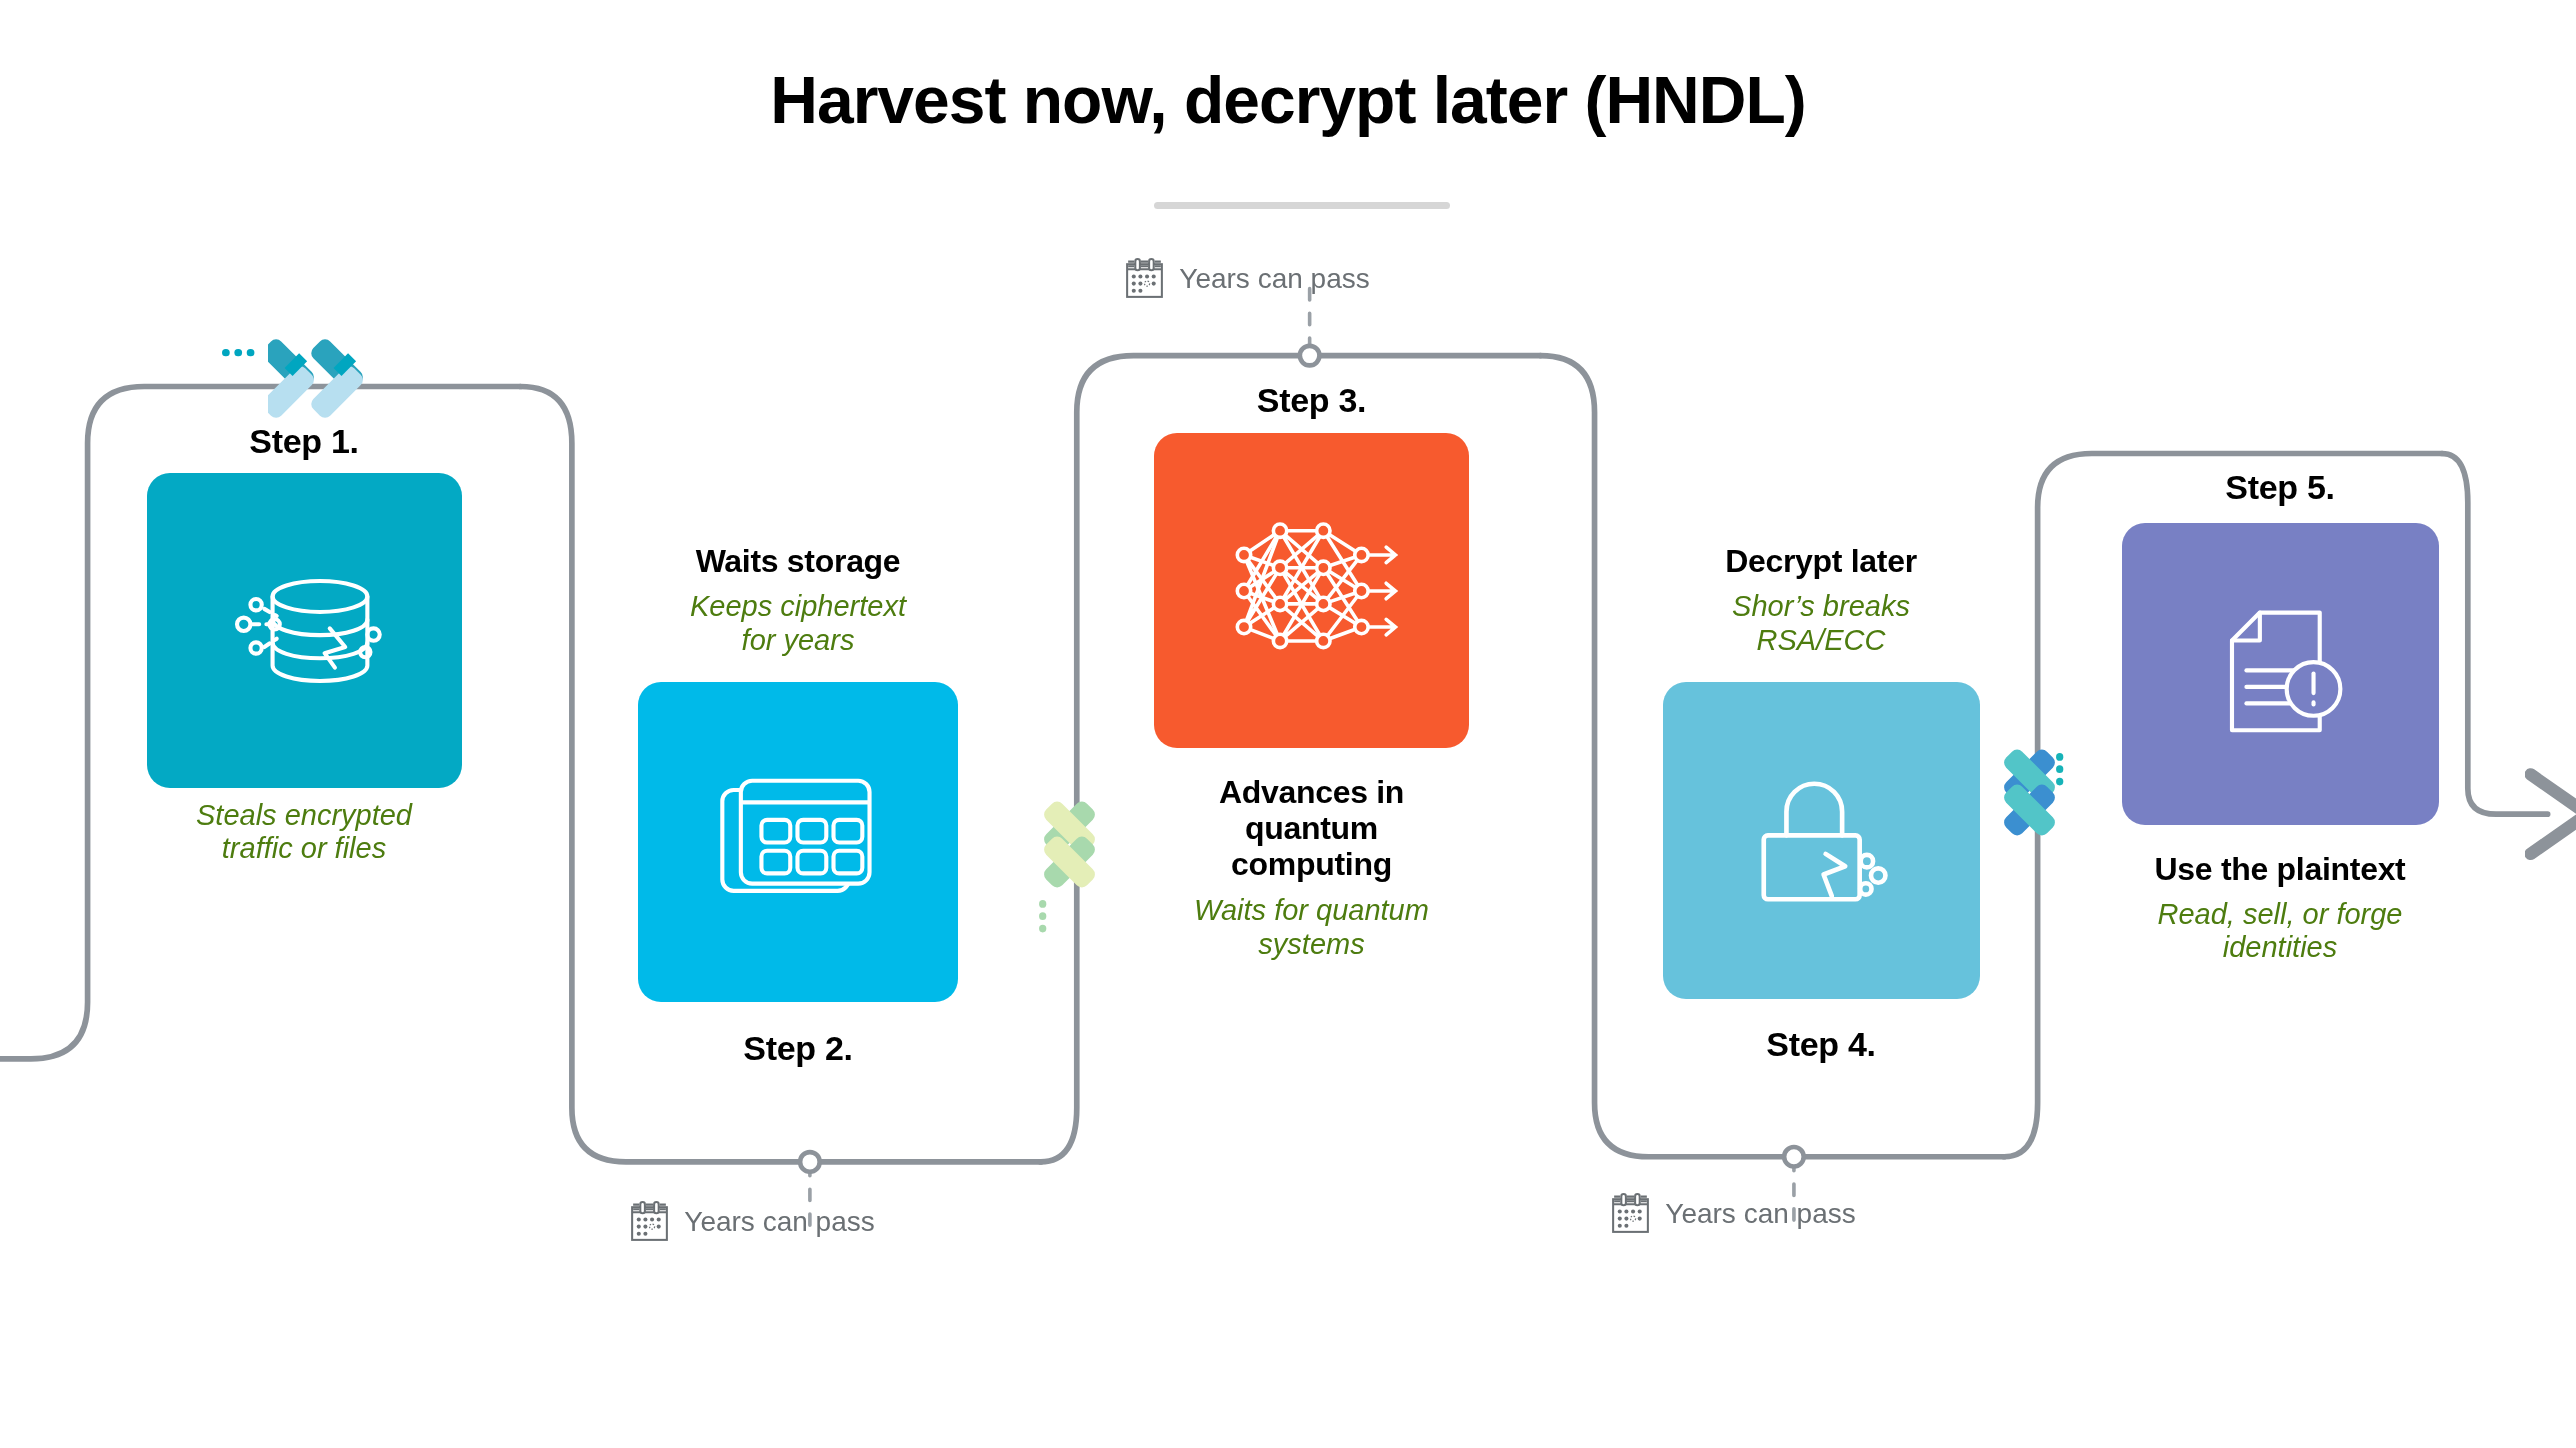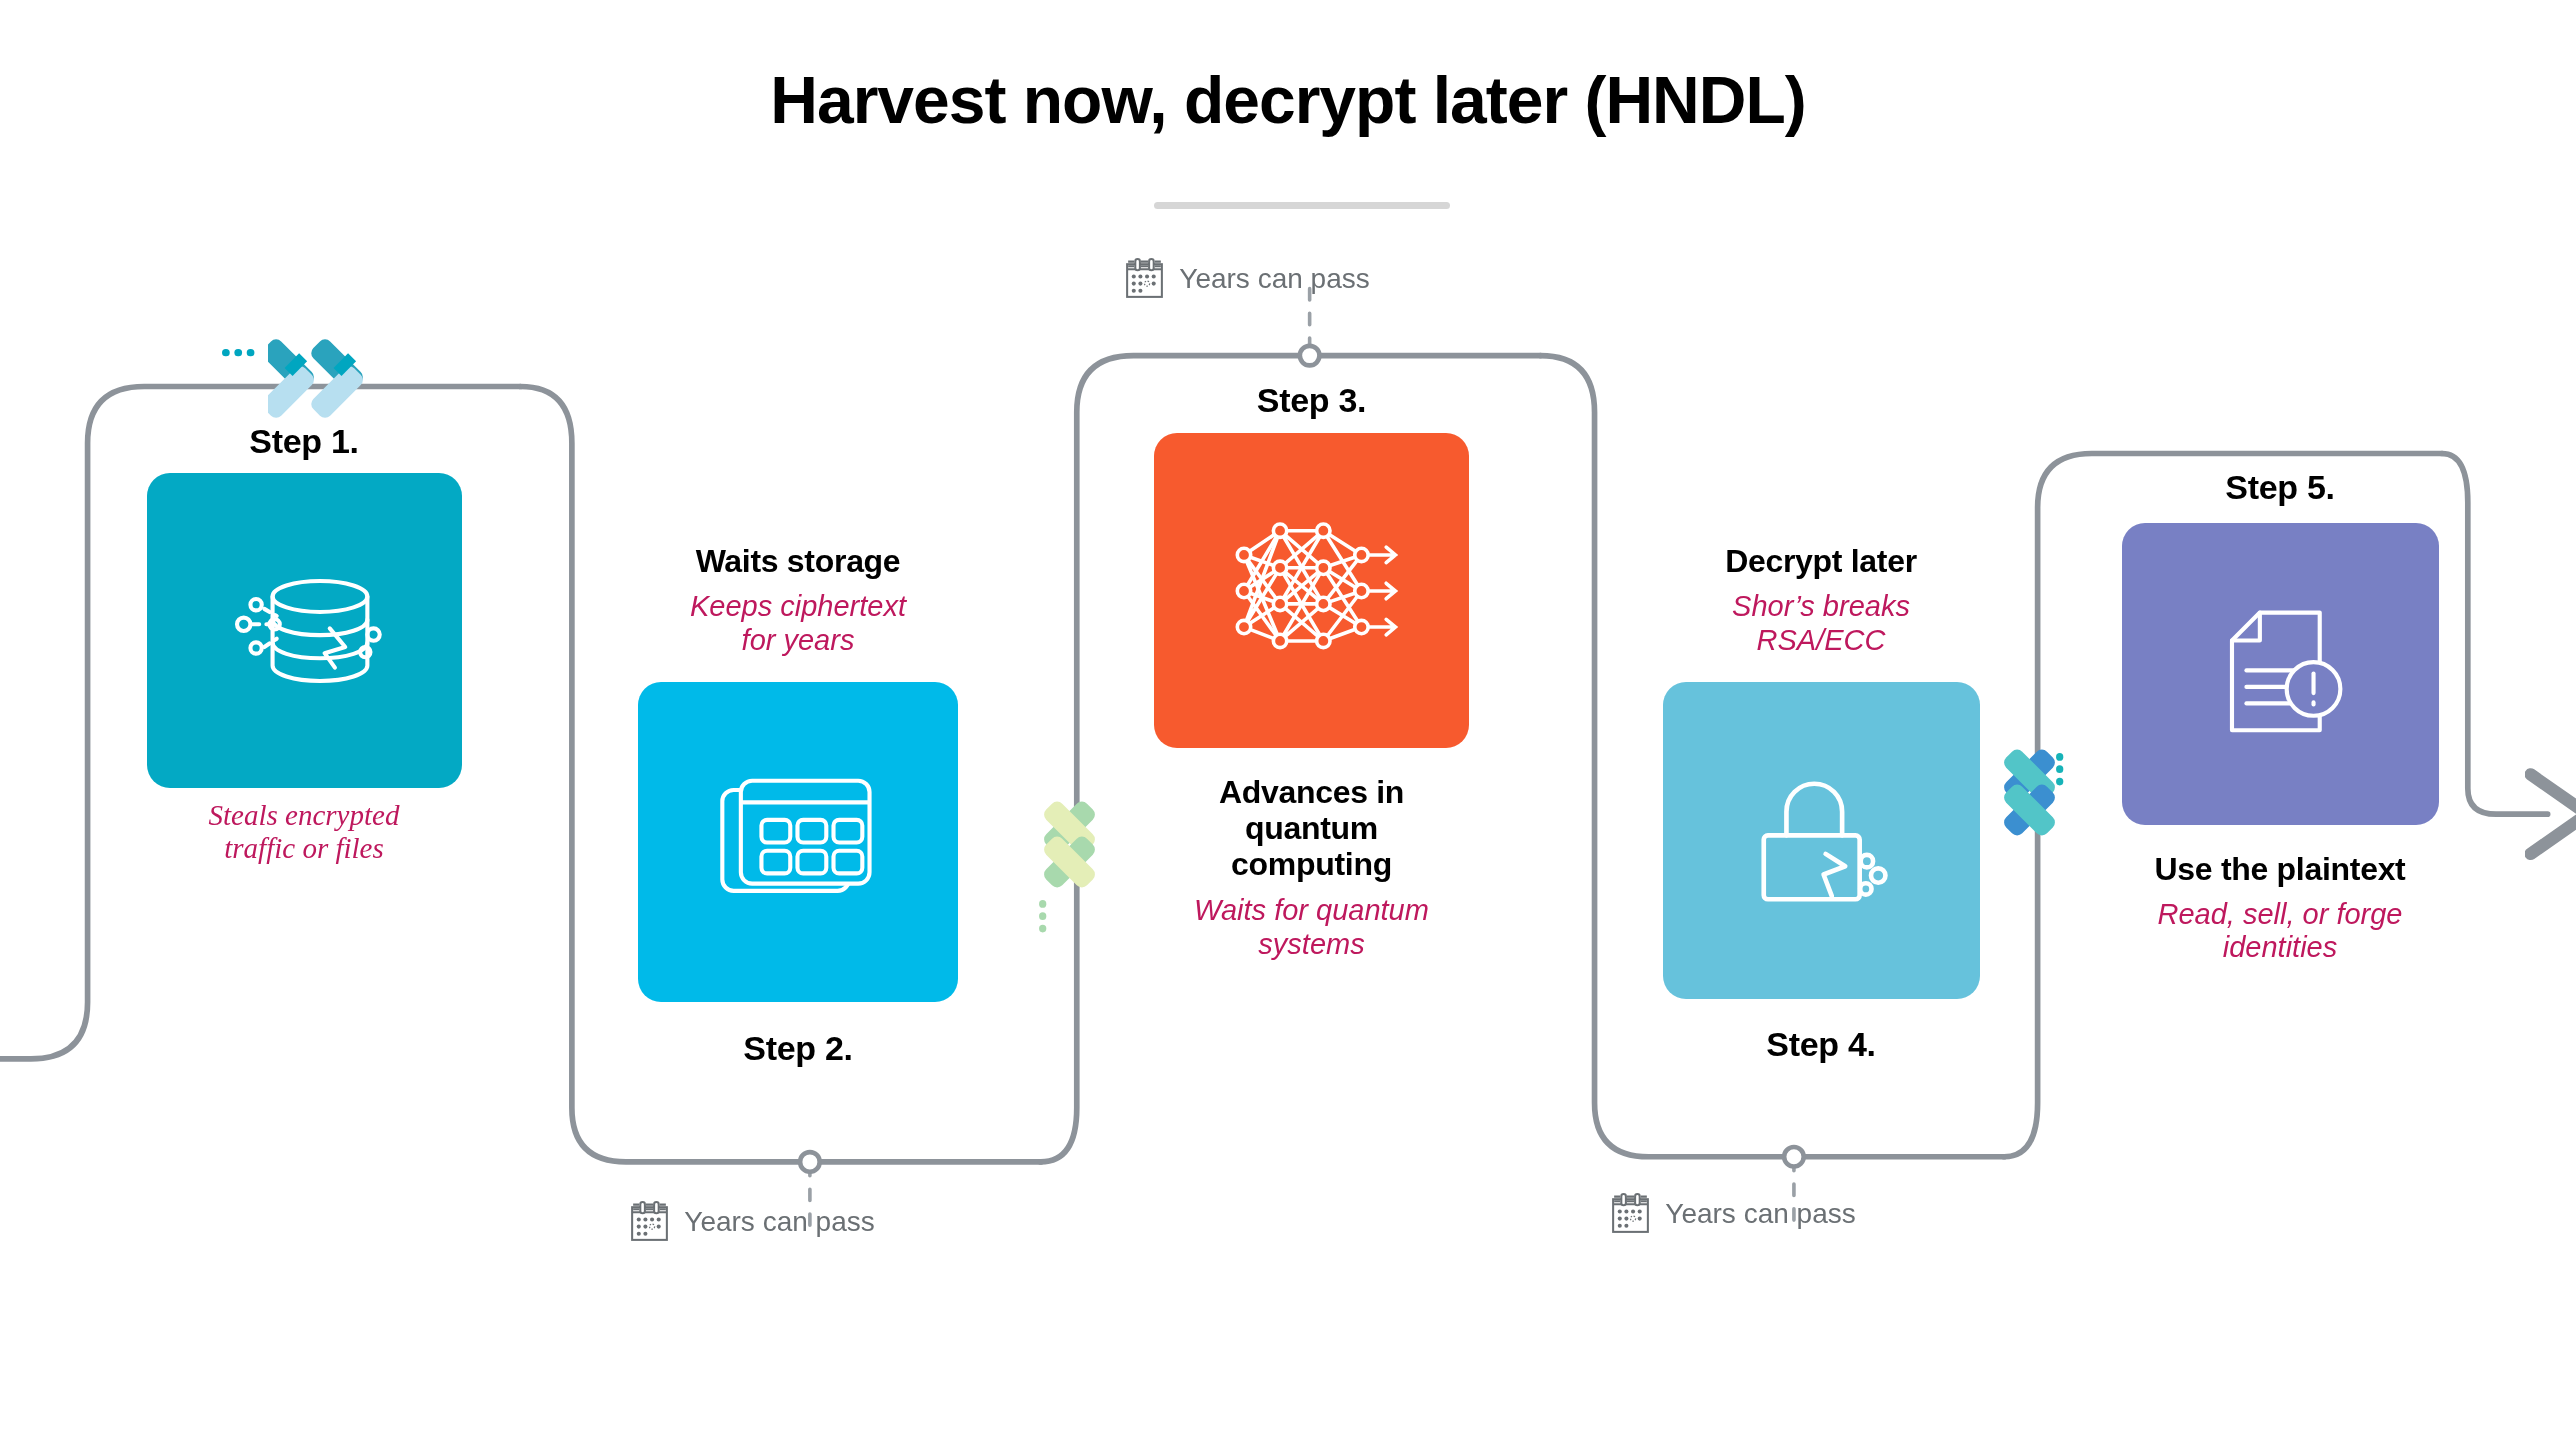--- a/index.html
+++ b/index.html
@@ -30,21 +30,21 @@
   .step{position:absolute;text-align:center;}
   .step-num{
     font-size:34px;font-weight:bold;color:#000000;letter-spacing:-0.3px;
     white-space:nowrap;
   }
   .step-title{
     font-size:32px;font-weight:bold;color:#000000;letter-spacing:-0.3px;
     line-height:1.12;
   }
   .step-sub{
-    font-size:29px;font-style:italic;color:#be185d;line-height:1.16;
+    font-size:29px;font-style:italic;color:#4d7c0f;line-height:1.16;
     font-weight:400;
   }
   .tile{
     border-radius:23px;display:flex;align-items:center;justify-content:center;
   }
 
   
   .ycp{
     position:absolute;display:flex;align-items:center;gap:11.3px;
     white-space:nowrap;
@@ -153,21 +153,21 @@
           <path d="M88,196 L112,180" stroke-dasharray="12 12"></path>
           <circle cx="48" cy="152" r="13"></circle>
           <circle cx="72" cy="114" r="11"></circle>
           <circle cx="72" cy="198" r="11"></circle>
           <circle cx="108" cy="152" r="10"></circle>
           <circle cx="300" cy="172" r="12"></circle>
           <circle cx="284" cy="206" r="10"></circle>
         </g>
       </svg>
     </div>
-    <div class="step-sub" style="margin-top:10.3px;font-family:Liberation Serif, serif;">
+    <div class="step-sub" style="margin-top:10.3px;">
       <div>Steals encrypted</div>
       <div>traffic or files</div>
     </div>
   </div>
 
   <div class="step" style="left:574px;top:544px;width:448px;">
     <div class="step-title">Waits storage</div>
     <div class="step-sub" style="margin-top:10.3px;">
       <div>Keeps ciphertext</div>
       <div>for years</div>

